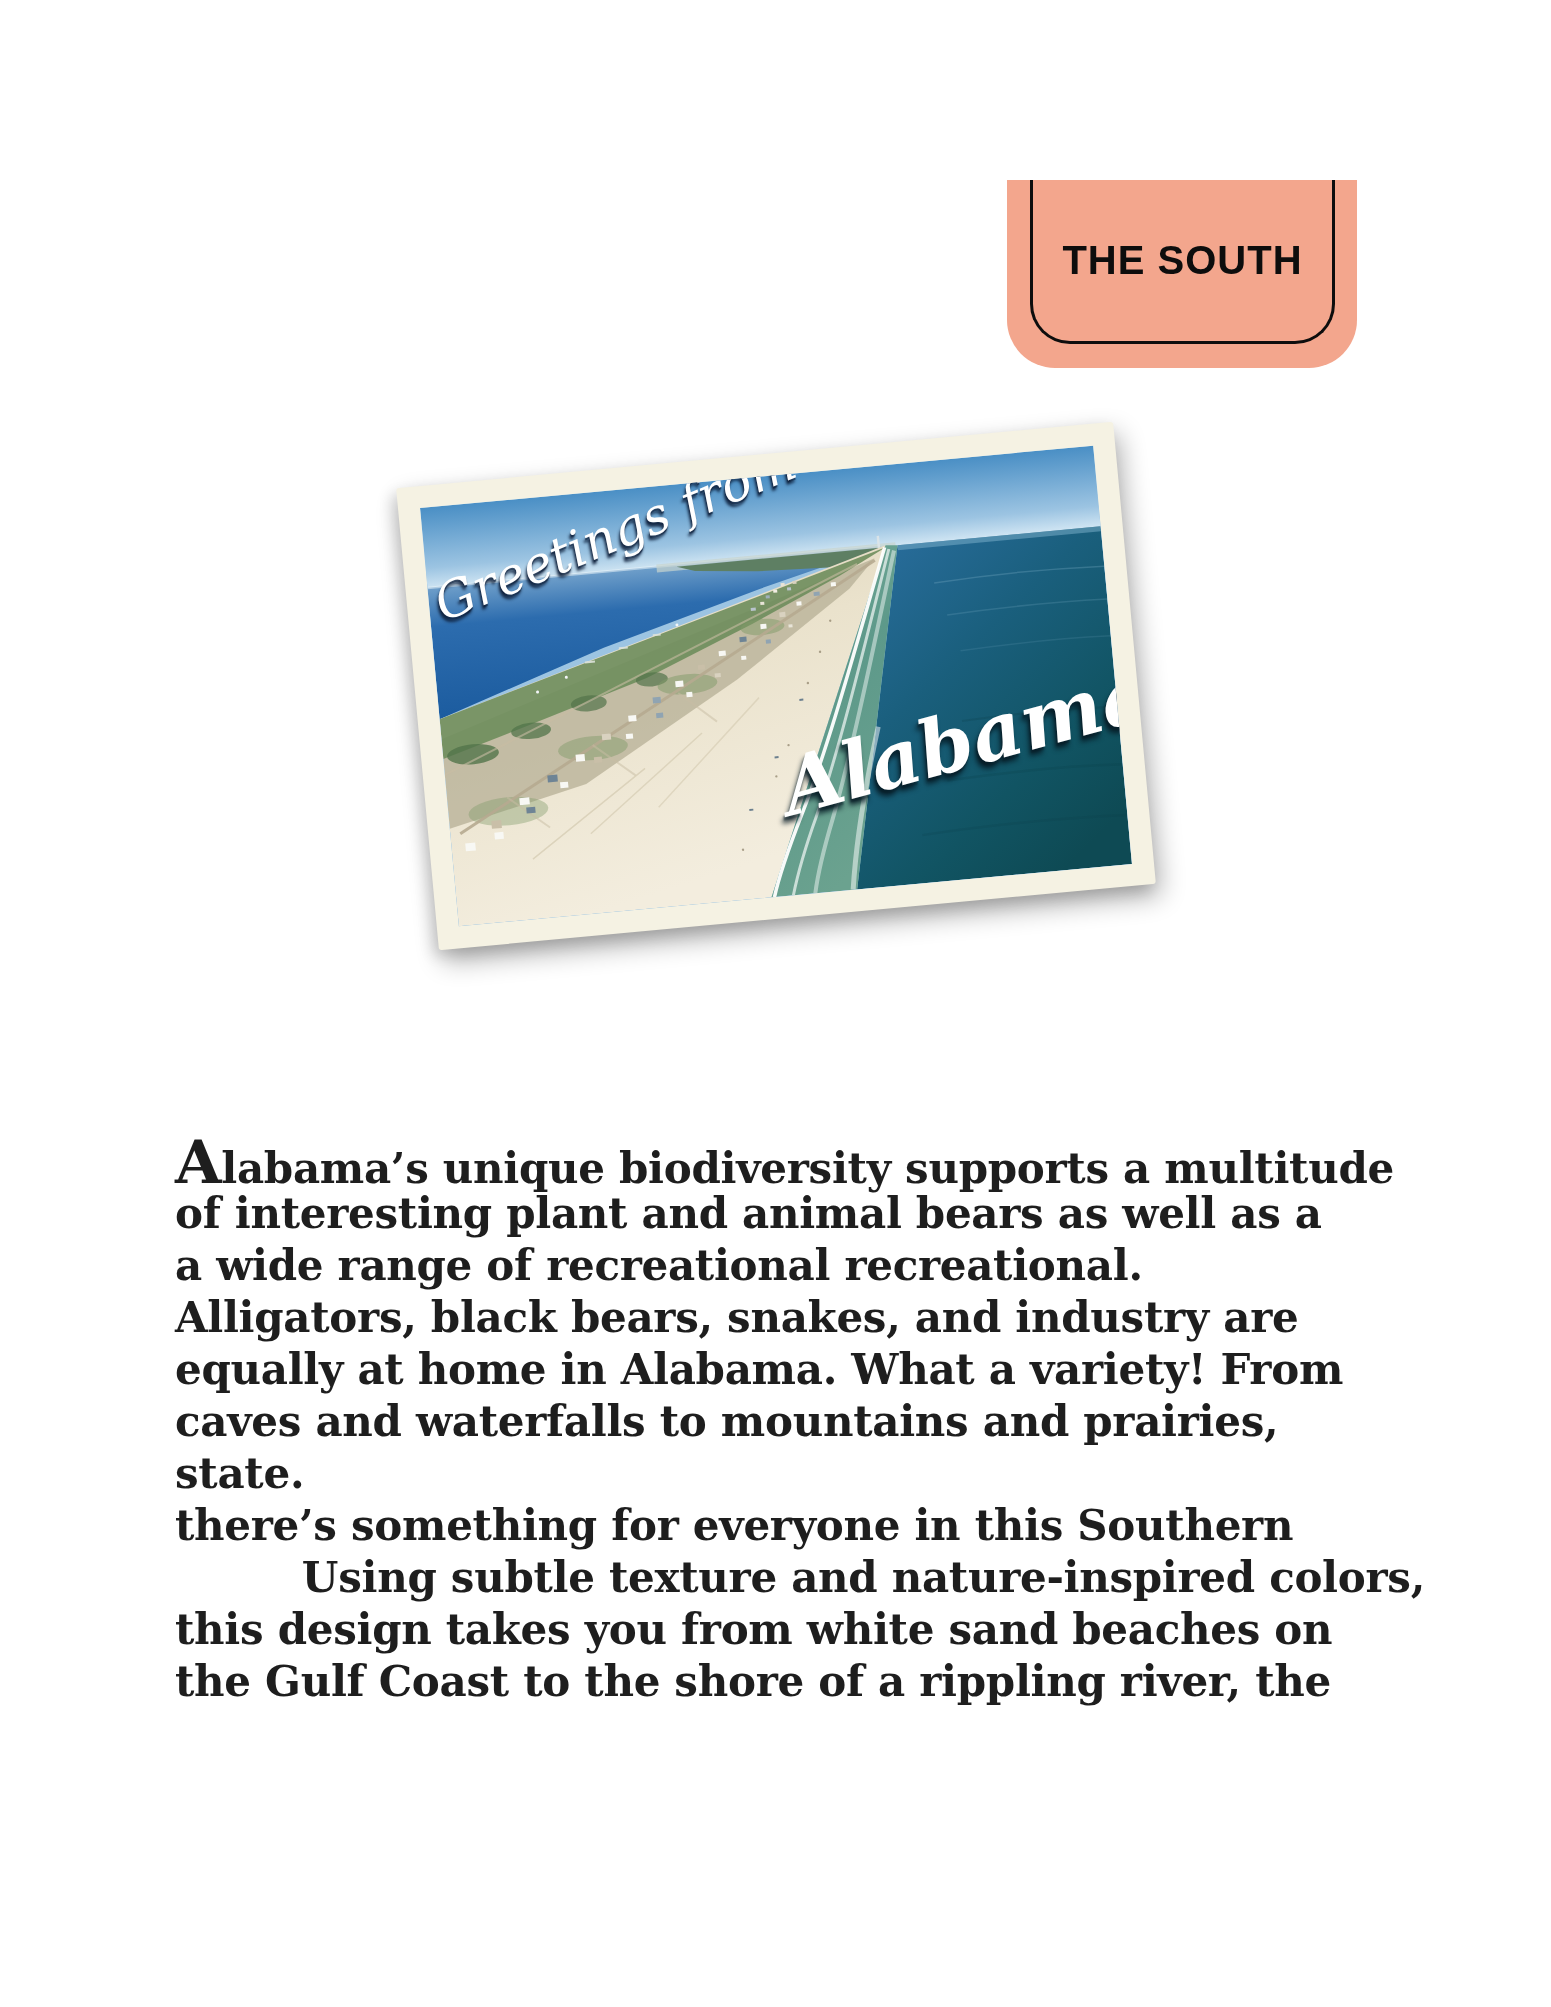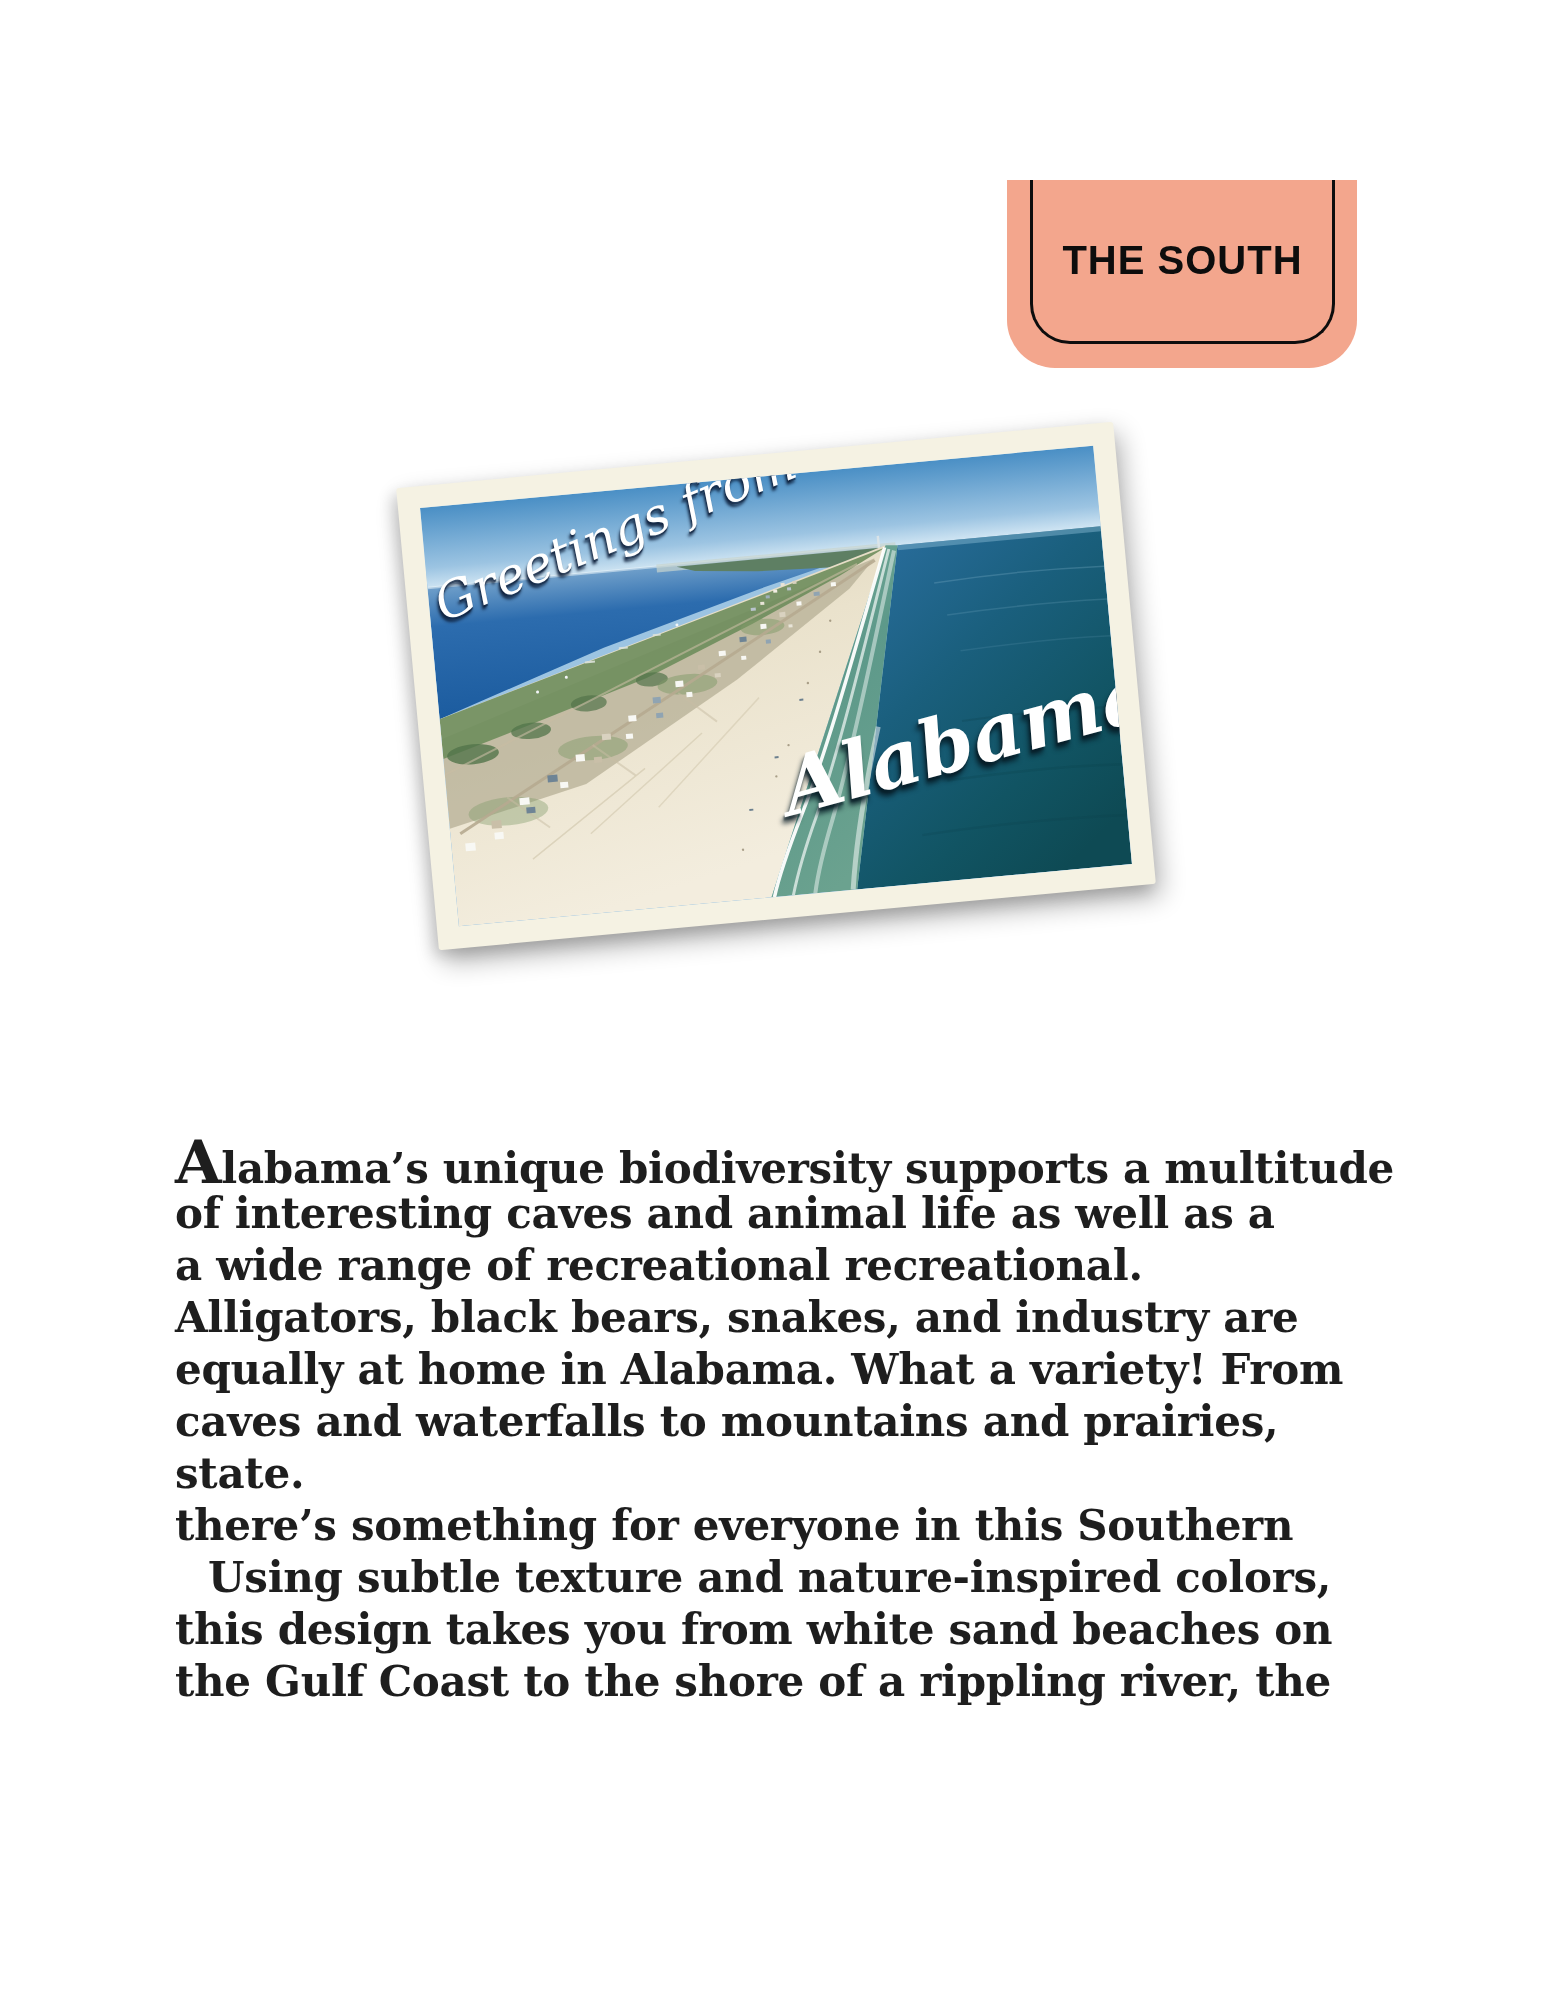--- a/index.html
+++ b/index.html
@@ -53,21 +53,21 @@
     text-shadow:-4px 6px 5px rgba(6,26,36,.8), -2px 3px 2px rgba(6,26,36,.6);
   }
 
   
   .article{
     position:absolute;left:175px;top:1136px;width:1250px;
     color:var(--ink,#1e1e1e);
     font-size:42px;line-height:52px;letter-spacing:-0.3px;font-weight:bold;
   }
   .line{white-space:nowrap;height:52px;}
-  .line.indent{padding-left:33px;}
+  .line.indent{padding-left:33px;text-align:right;}
   .dropcap{font-size:60px;line-height:52px;}
 </style>
 </head>
 <body>
 
 <div>
 
   <div class="tab">
     <div class="tab-outline">
       <span class="tab-label">THE SOUTH</span>
@@ -223,21 +223,21 @@
         </g>
       </svg>
 
       <div class="script greeting">Greetings from</div>
       <div class="script state">Alabama</div>
     </div>
   </div>
 
   <div class="article">
     <div class="line"><span class="dropcap">A</span><span>labama’s unique biodiversity supports a multitude</span></div>
-    <div class="line">of interesting caves and animal life as well as a</div>
+    <div class="line">of interesting plant and animal bears as well as a</div>
     <div class="line">a wide range of recreational recreational.</div>
     <div class="line">Alligators, black bears, snakes, and industry are</div>
     <div class="line">equally at home in Alabama. What a variety! From</div>
     <div class="line">caves and waterfalls to mountains and prairies,</div>
     <div class="line">state.</div>
     <div class="line">there’s something for everyone in this Southern</div>
     <div class="line indent">Using subtle texture and nature-inspired colors,</div>
     <div class="line">this design takes you from white sand beaches on</div>
     <div class="line">the Gulf Coast to the shore of a rippling river, the</div>
   </div>

